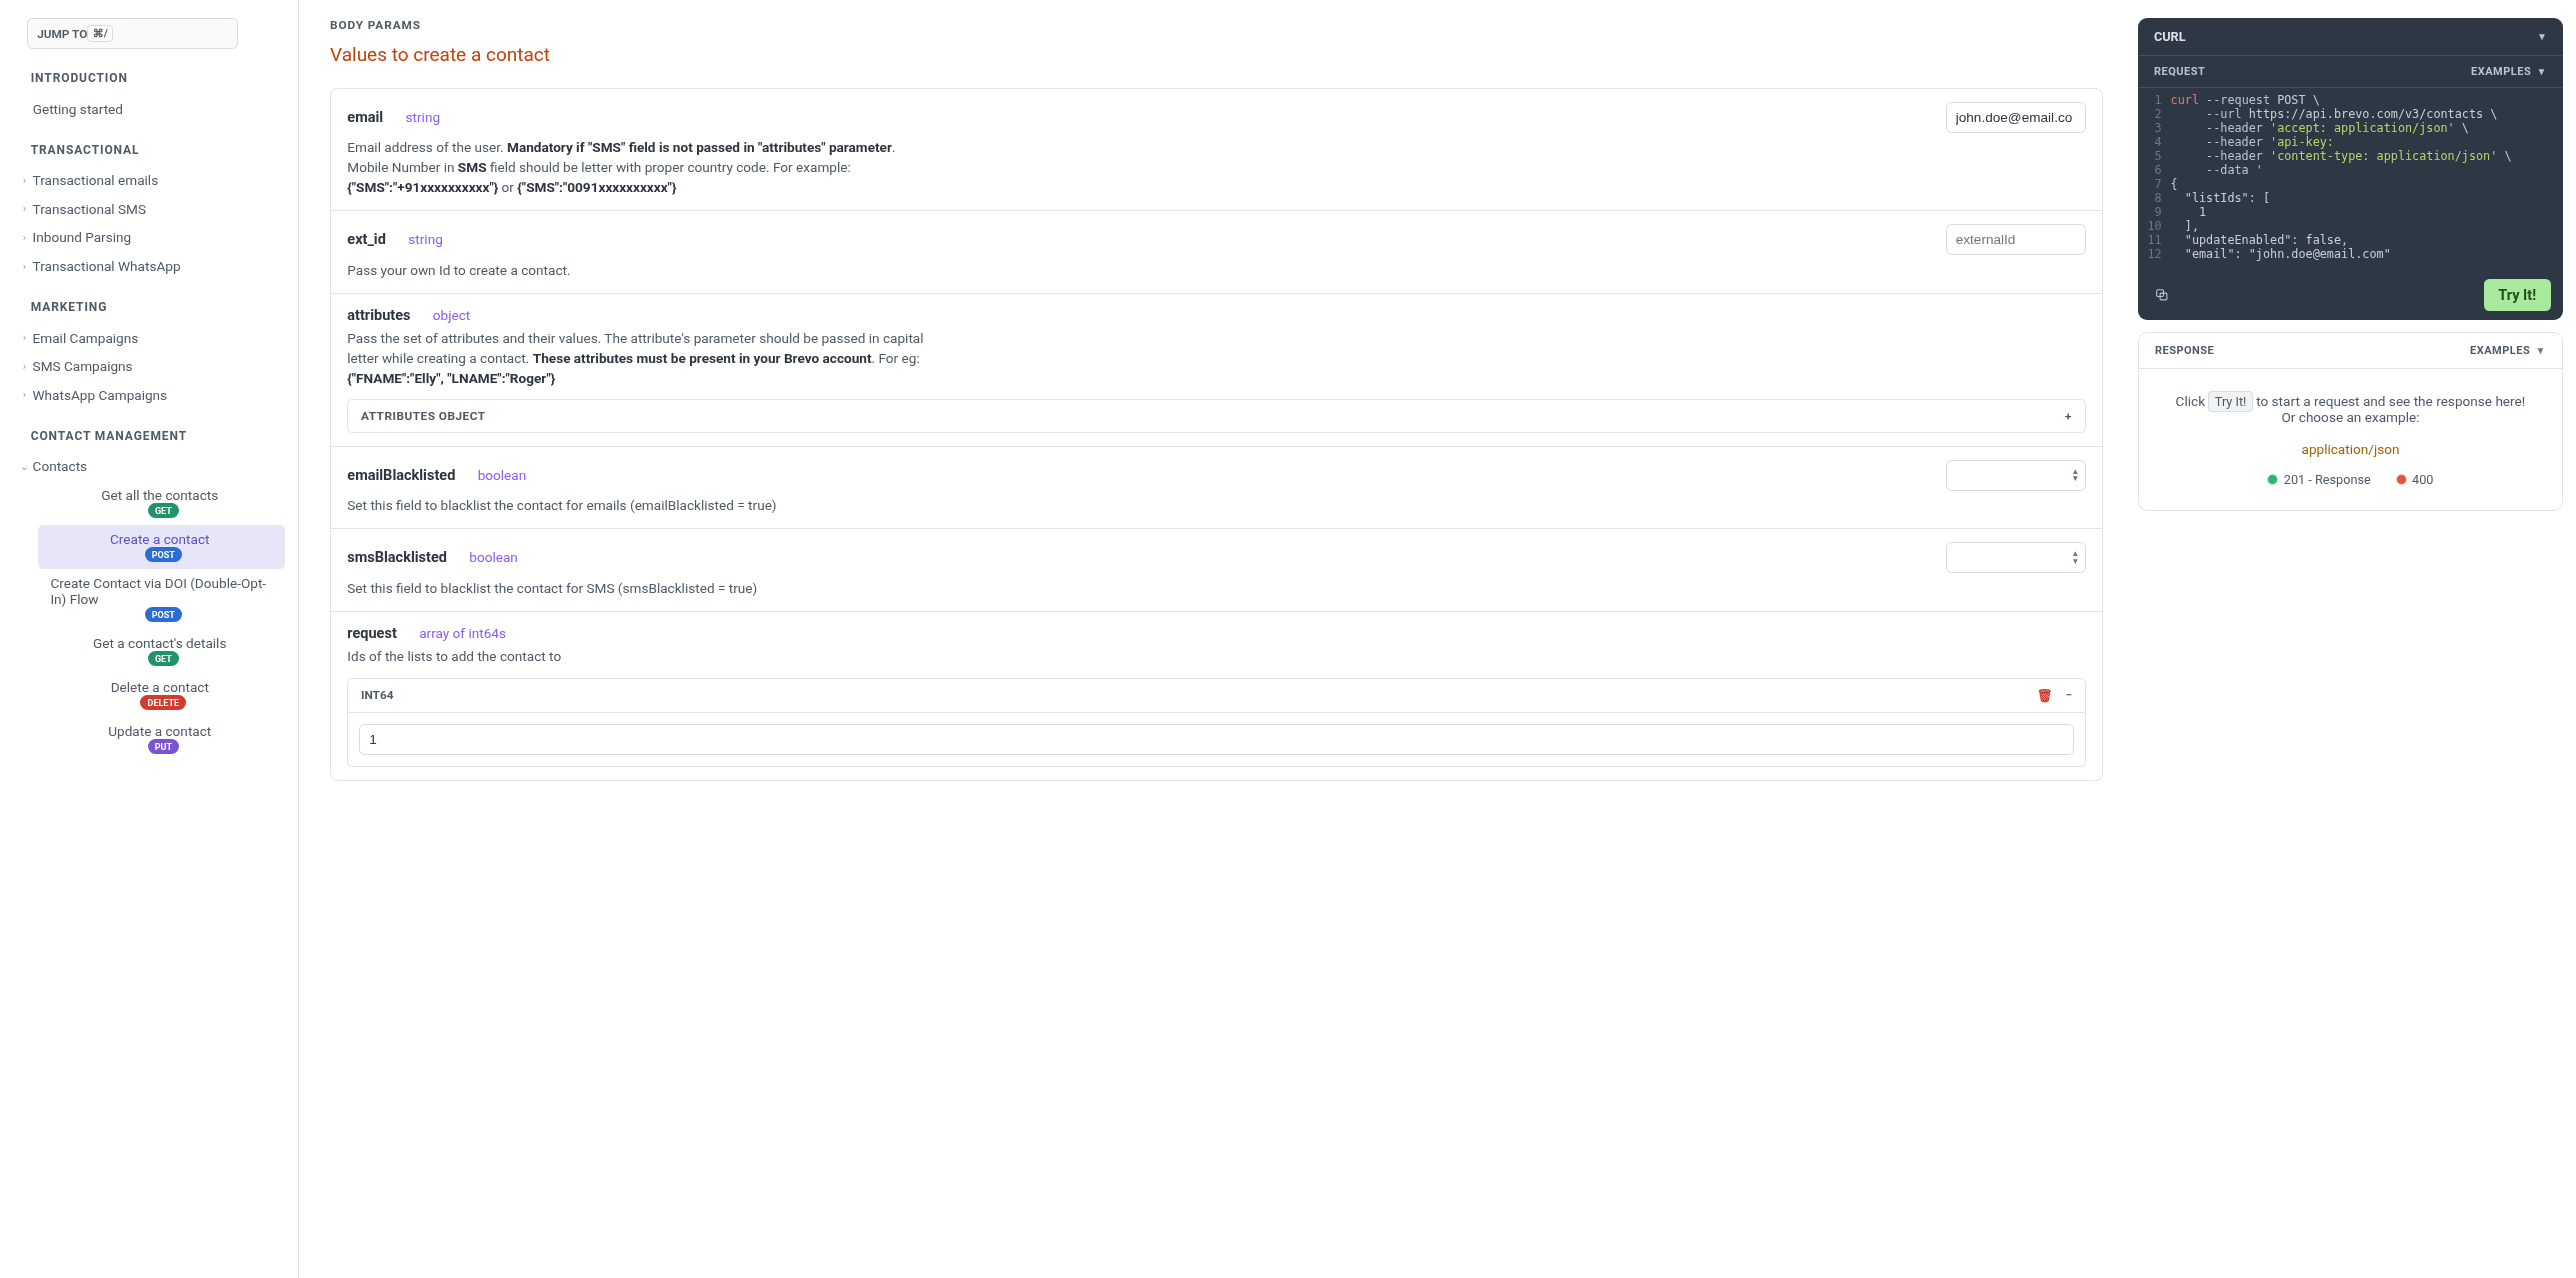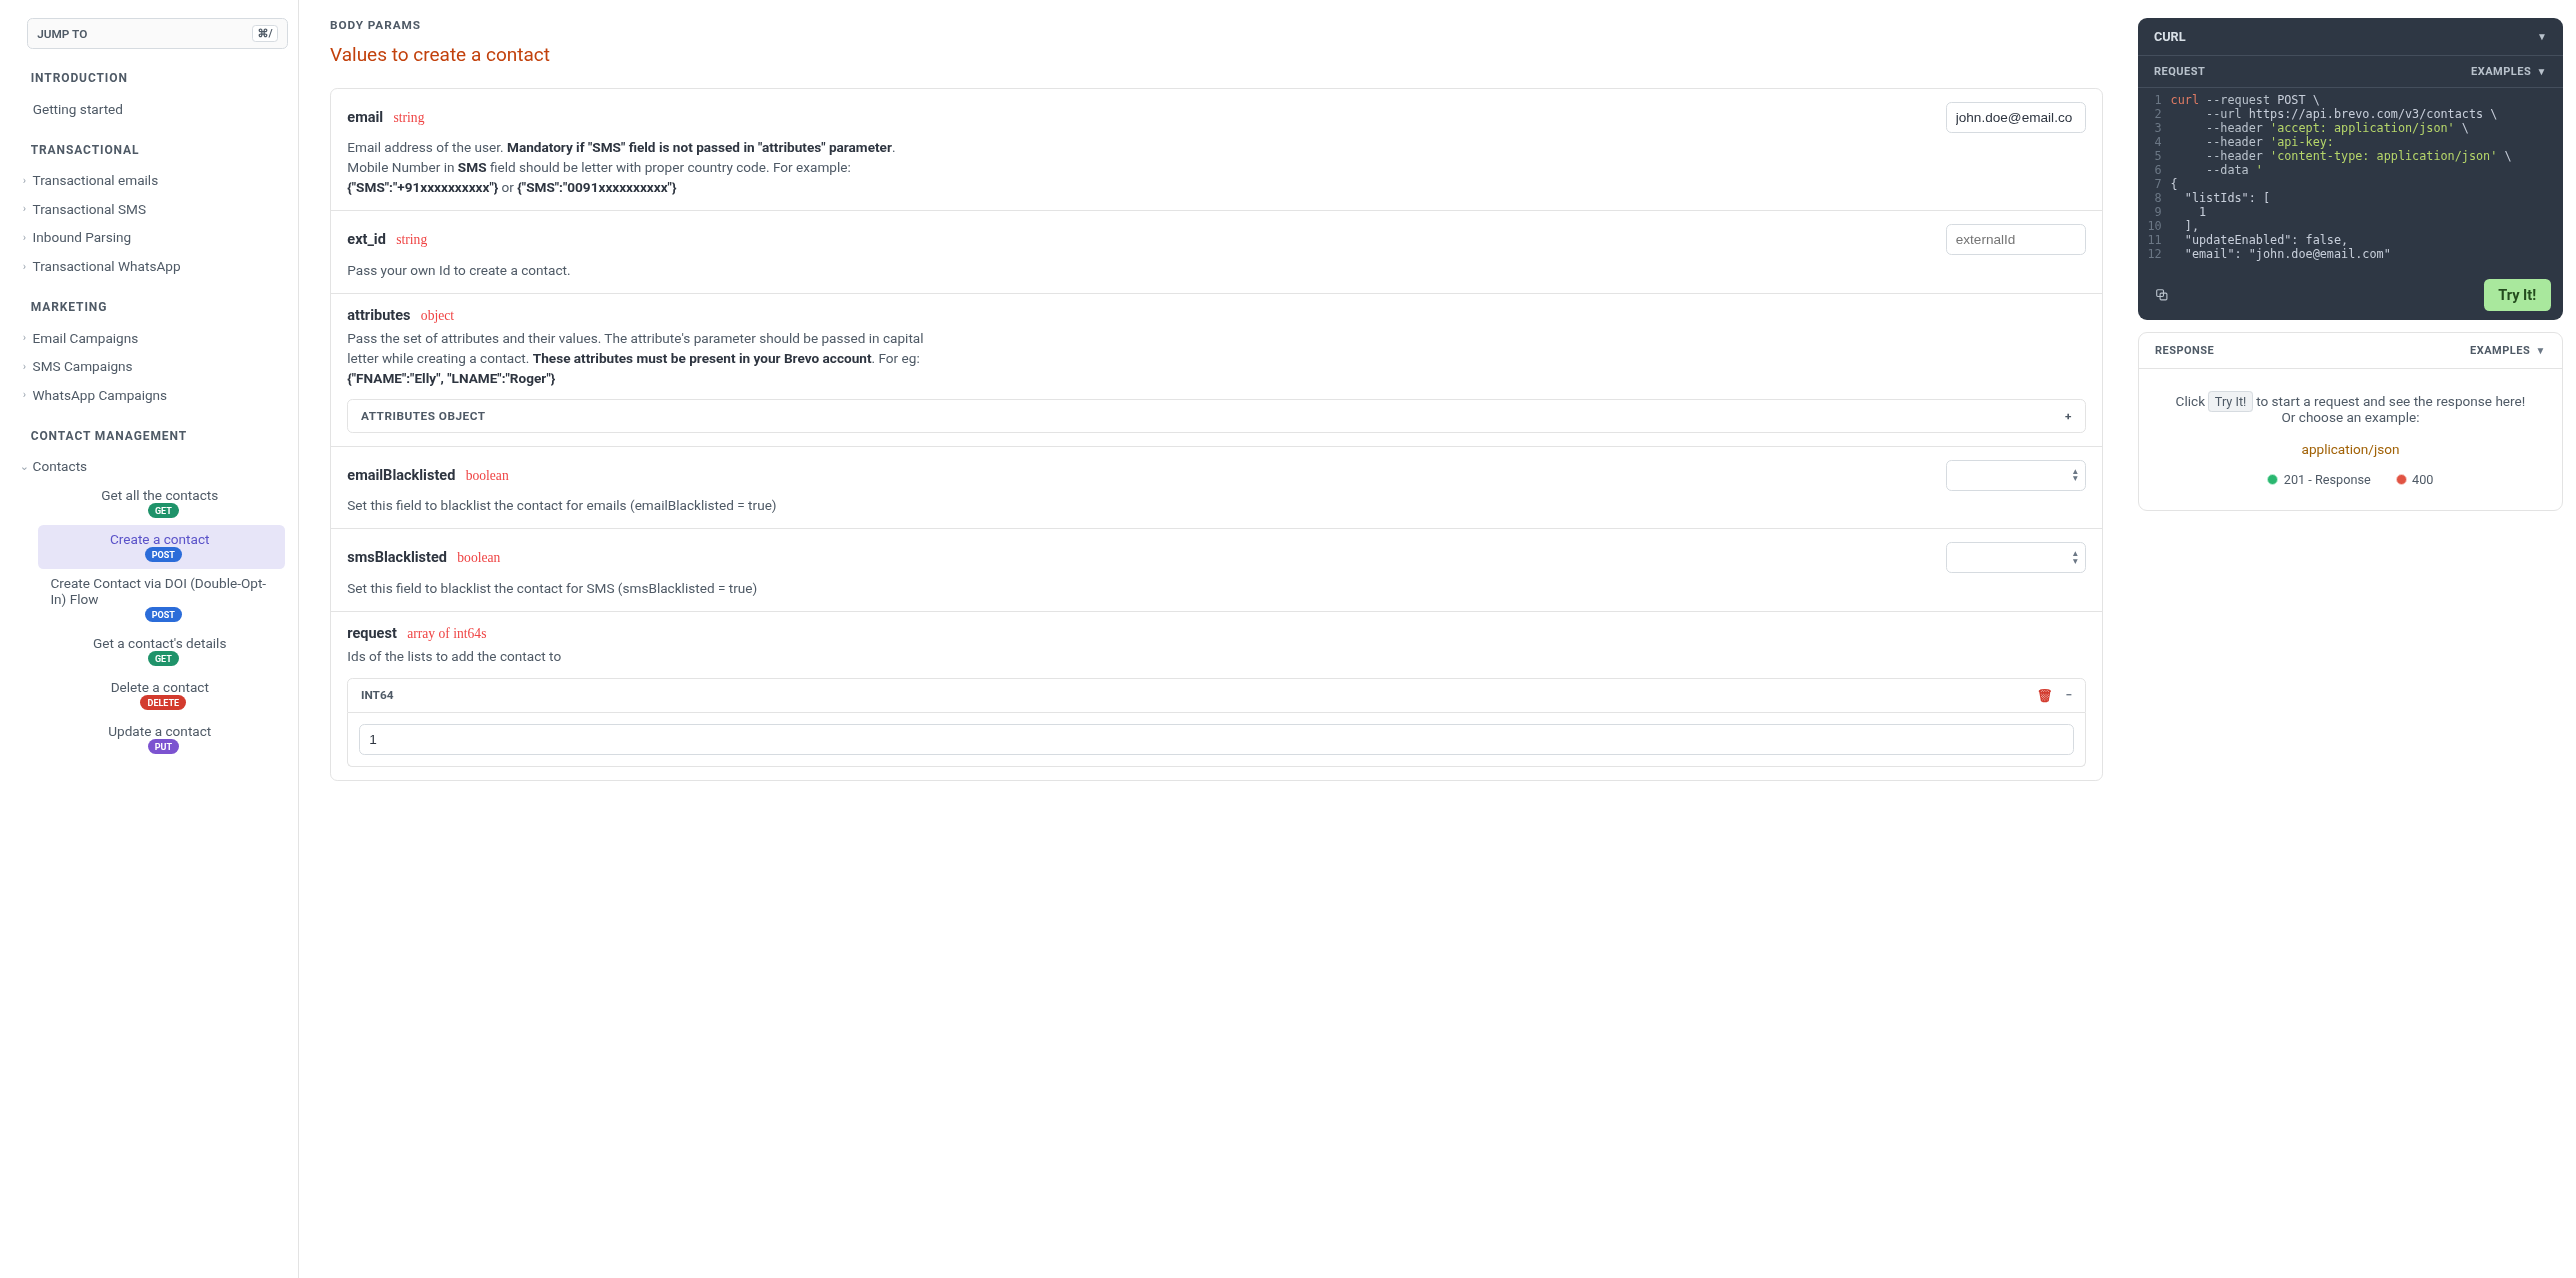--- a/index.html
+++ b/index.html
@@ -13,23 +13,23 @@
   overflow: hidden;
 }
 .sidebar {
   width: 299px;
   padding: 18px 12.7px 18px 12.7px;
   border-right: 0.9px solid #e3e3e3;
   overflow-y: auto;
   flex-shrink: 0;
 }
 .jump-to {
-  width: 261px;
-  display: flex;
-  justify-content: space-between;
+  width: 211px;
+  display: flex;
+  justify-content: flex-start;
   align-items: center;
   padding: 6.3px 9px;
   border: 0.9px solid #d6dbe0;
   border-radius: 5.4px;
   background: #fafafa;
   font-size: 11.8px;
   color: #4f5a66;
   font-weight: 600;
   margin-bottom: 22px;
   margin-left: 14.5px;
@@ -123,21 +123,21 @@
 }
 .param-row:last-child { border-bottom: none; }
 .param-top {
   display: flex;
   justify-content: space-between;
   align-items: center;
   gap: 18px;
   margin-bottom: 5.4px;
 }
 .param-name { font-weight: 700; color: #2e3540; font-size: 14.5px; }
-.param-type { font-size: 13.6px; color: #ef4444; font-weight: 400; margin-left: 7px; font-family: Liberation Serif, serif; }
+.param-type { font-size: 13.6px; color: #8b5cf6; font-weight: 400; margin-left: 19px; }
 .param-desc { font-size: 13.6px; line-height: 1.45; color: #4f5a66; max-width: 580px; }
 .param-desc b { color: #2e3540; }
 .text-input {
   width: 140px;
   padding: 7.2px 9px;
   border: 0.9px solid #d6dbe0;
   border-radius: 5.4px;
   font-size: 13.6px;
   color: #2e3540;
 }

